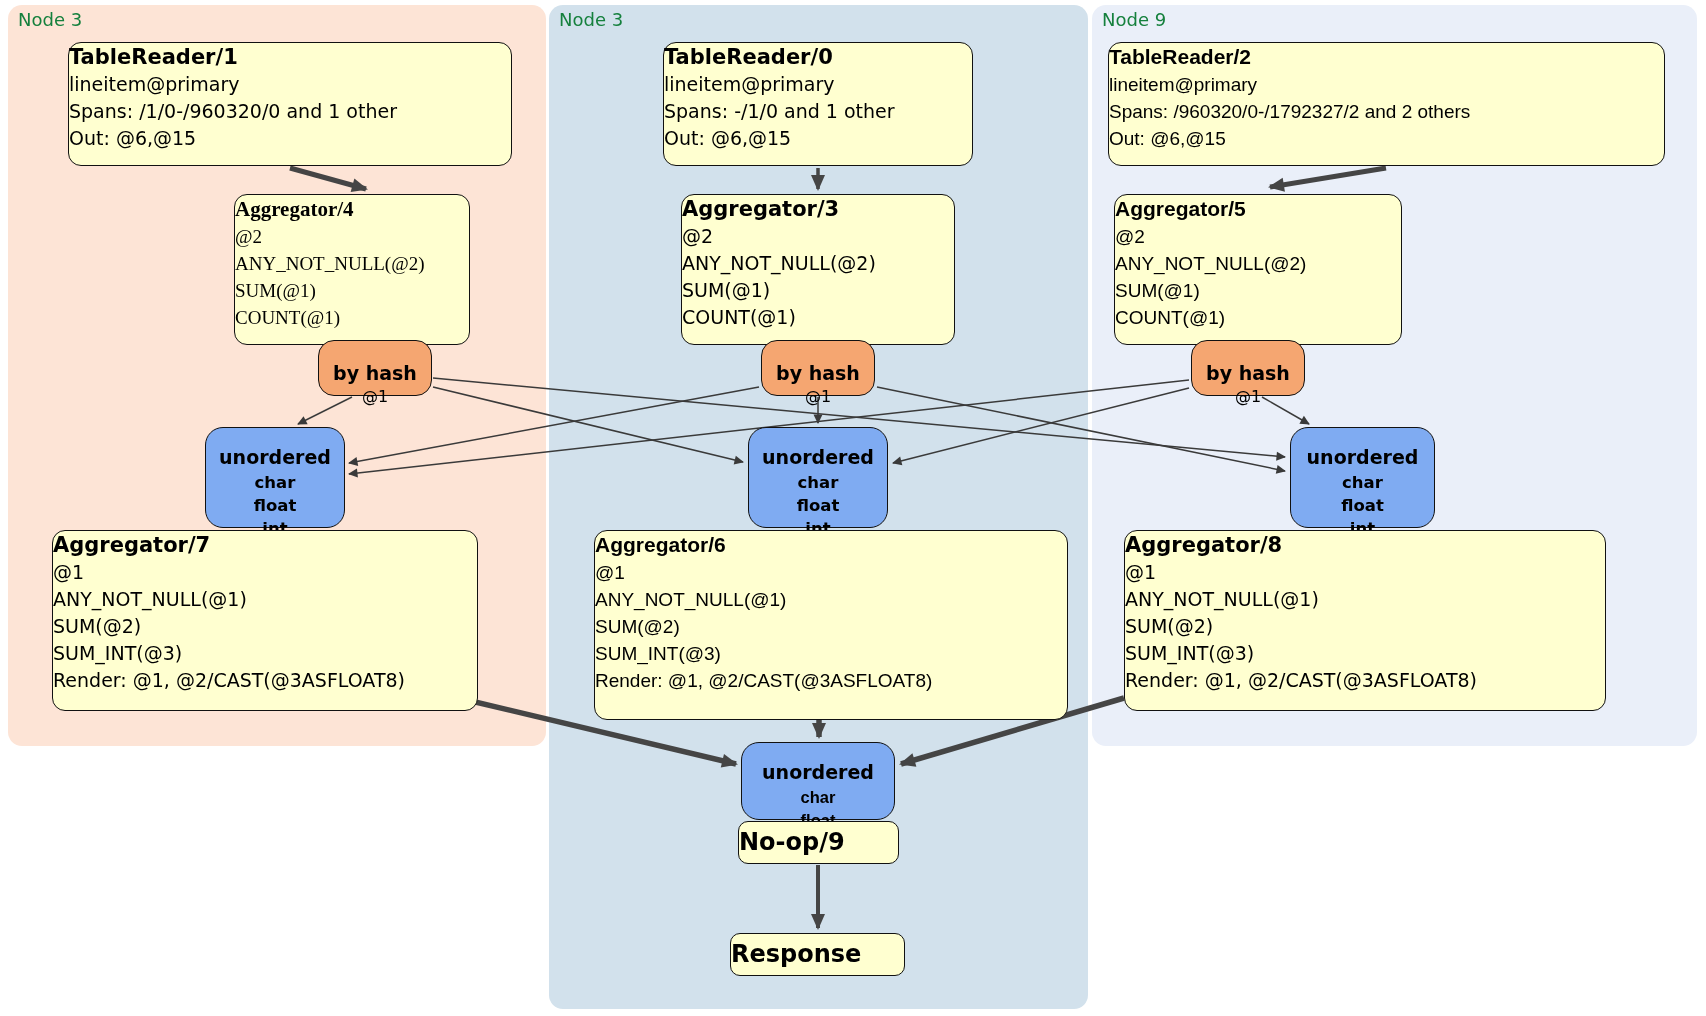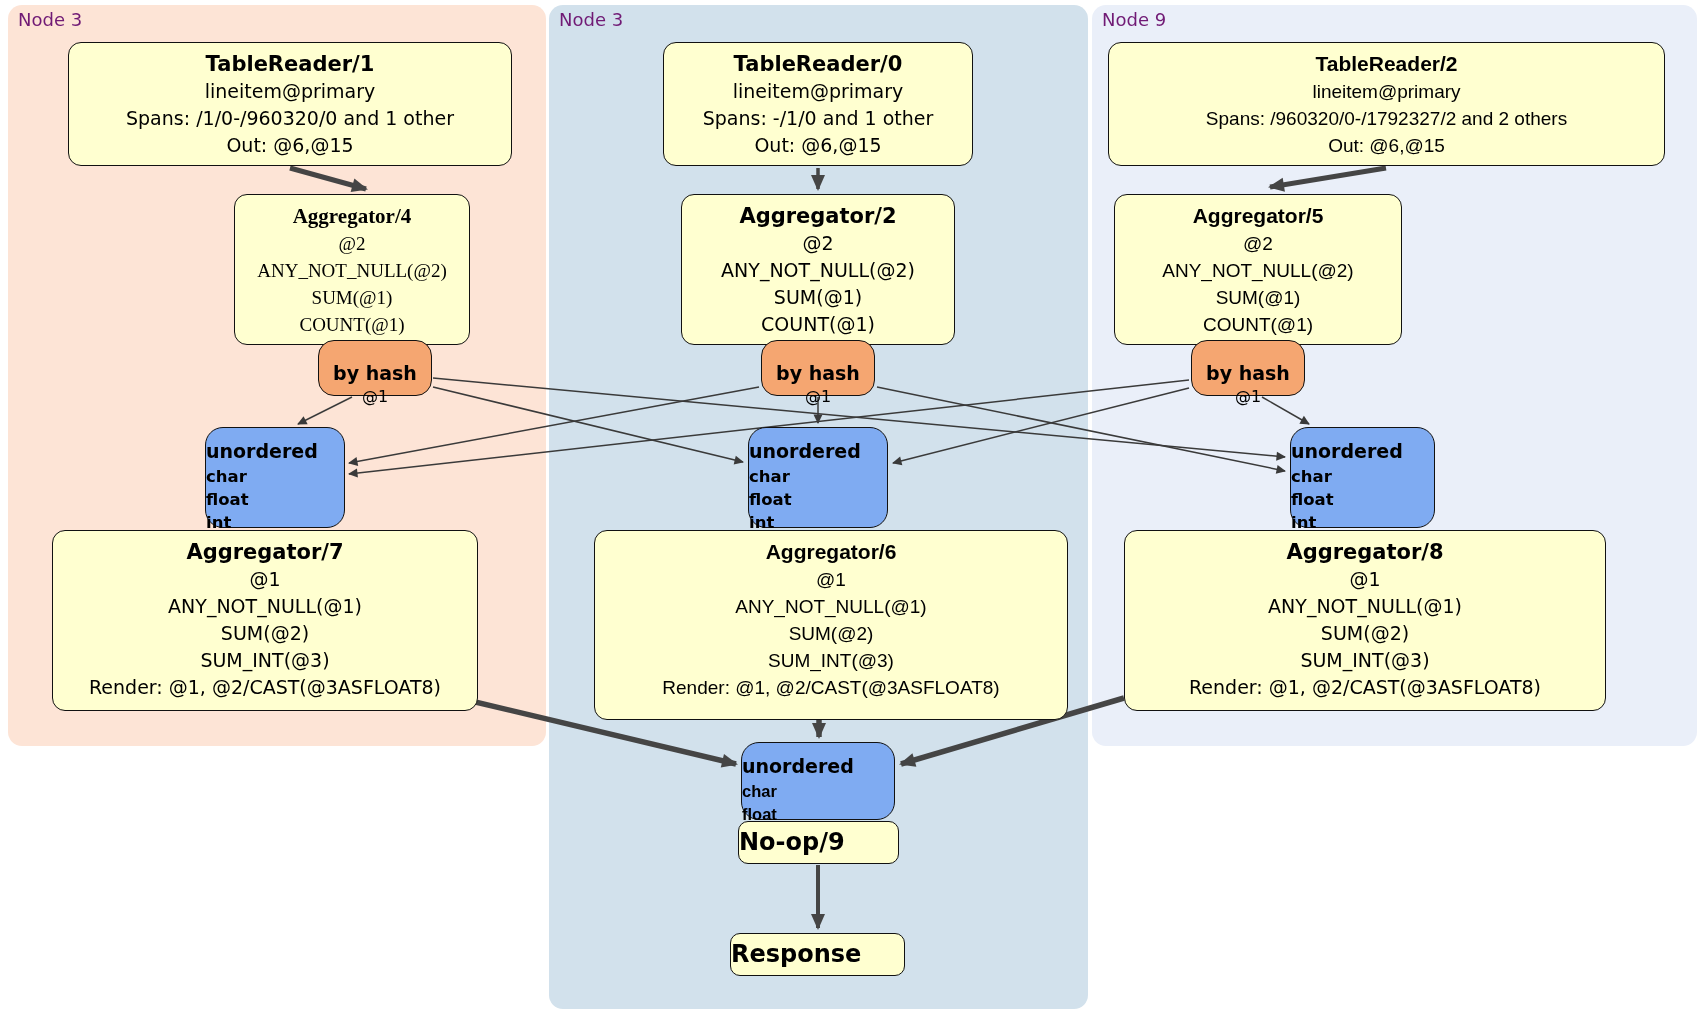--- a/index.html
+++ b/index.html
@@ -1,37 +1,37 @@
 <!DOCTYPE html>
 <html><head>
 <meta charset="utf-8">
 <style>
   html,body{margin:0;padding:0;background:#ffffff;}
   .canvas{
     position:relative;width:1706px;height:1016px;background:#ffffff;
     font-family:"DejaVu Sans",sans-serif;color:#000;overflow:hidden;
   }
   .region{position:absolute;border-radius:14px;}
-  .region-label{position:absolute;font-size:18px;color:#701a75;}
+  .region-label{position:absolute;font-size:18px;color:#15803d;}
   .edges{position:absolute;left:0;top:0;z-index:2;pointer-events:none;}
   .pbox{ 
     position:absolute;z-index:3;background:#ffffd0;border:1.6px solid #111;
-    border-radius:13px;text-align:center;box-sizing:border-box;padding-top:7px;
+    border-radius:13px;text-align:left;box-sizing:border-box;
   }
   .pbox .title{font-weight:bold;font-size:21px;line-height:28px;}
   .pbox .line{font-size:19px;line-height:27px;white-space:nowrap;}
   .router{
     position:absolute;z-index:4;background:#f5a671;border:1.7px solid #111;
     border-radius:16px;text-align:center;box-sizing:border-box;padding-top:20px;
   }
   .router .title{font-weight:bold;font-size:19px;line-height:25px;}
   .router .line{font-size:16px;line-height:21px;}
   .sync{
     position:absolute;z-index:3;background:#7fabf2;border:1.7px solid #111;
-    border-radius:18px;box-sizing:border-box;padding-top:10px;
+    border-radius:18px;text-align:center;box-sizing:border-box;padding-top:16px;
   }
   .sync .title{font-weight:bold;font-size:19px;line-height:27px;}
   .sync .line{font-size:16.5px;line-height:23px;font-weight:bold;}
   .label-box{
     position:absolute;z-index:3;background:#ffffd0;border:1.8px solid #111;
     border-radius:10px;text-align:left;box-sizing:border-box;
     font-weight:bold;font-size:24px;
   }
   .narrow, .narrow .line, .narrow .title{font-family:"Liberation Sans",sans-serif;}
 </style>
@@ -118,21 +118,21 @@
   </div>
 
   <div class="pbox" style="left:663px;top:42px;width:310px;height:124px;">
     <div class="title">TableReader/0</div>
     <div class="line">lineitem@primary</div>
     <div class="line">Spans: -/1/0 and 1 other</div>
     <div class="line">Out: @6,@15</div>
   </div>
 
   <div class="pbox" style="left:681px;top:194px;width:274px;height:151px;">
-    <div class="title">Aggregator/2</div>
+    <div class="title">Aggregator/3</div>
     <div class="line">@2</div>
     <div class="line">ANY_NOT_NULL(@2)</div>
     <div class="line">SUM(@1)</div>
     <div class="line">COUNT(@1)</div>
   </div>
 
   <div class="router" style="left:761px;top:340px;width:114px;height:56px;">
     <div class="title">by hash</div>
     <div class="line">@1</div>
   </div>

